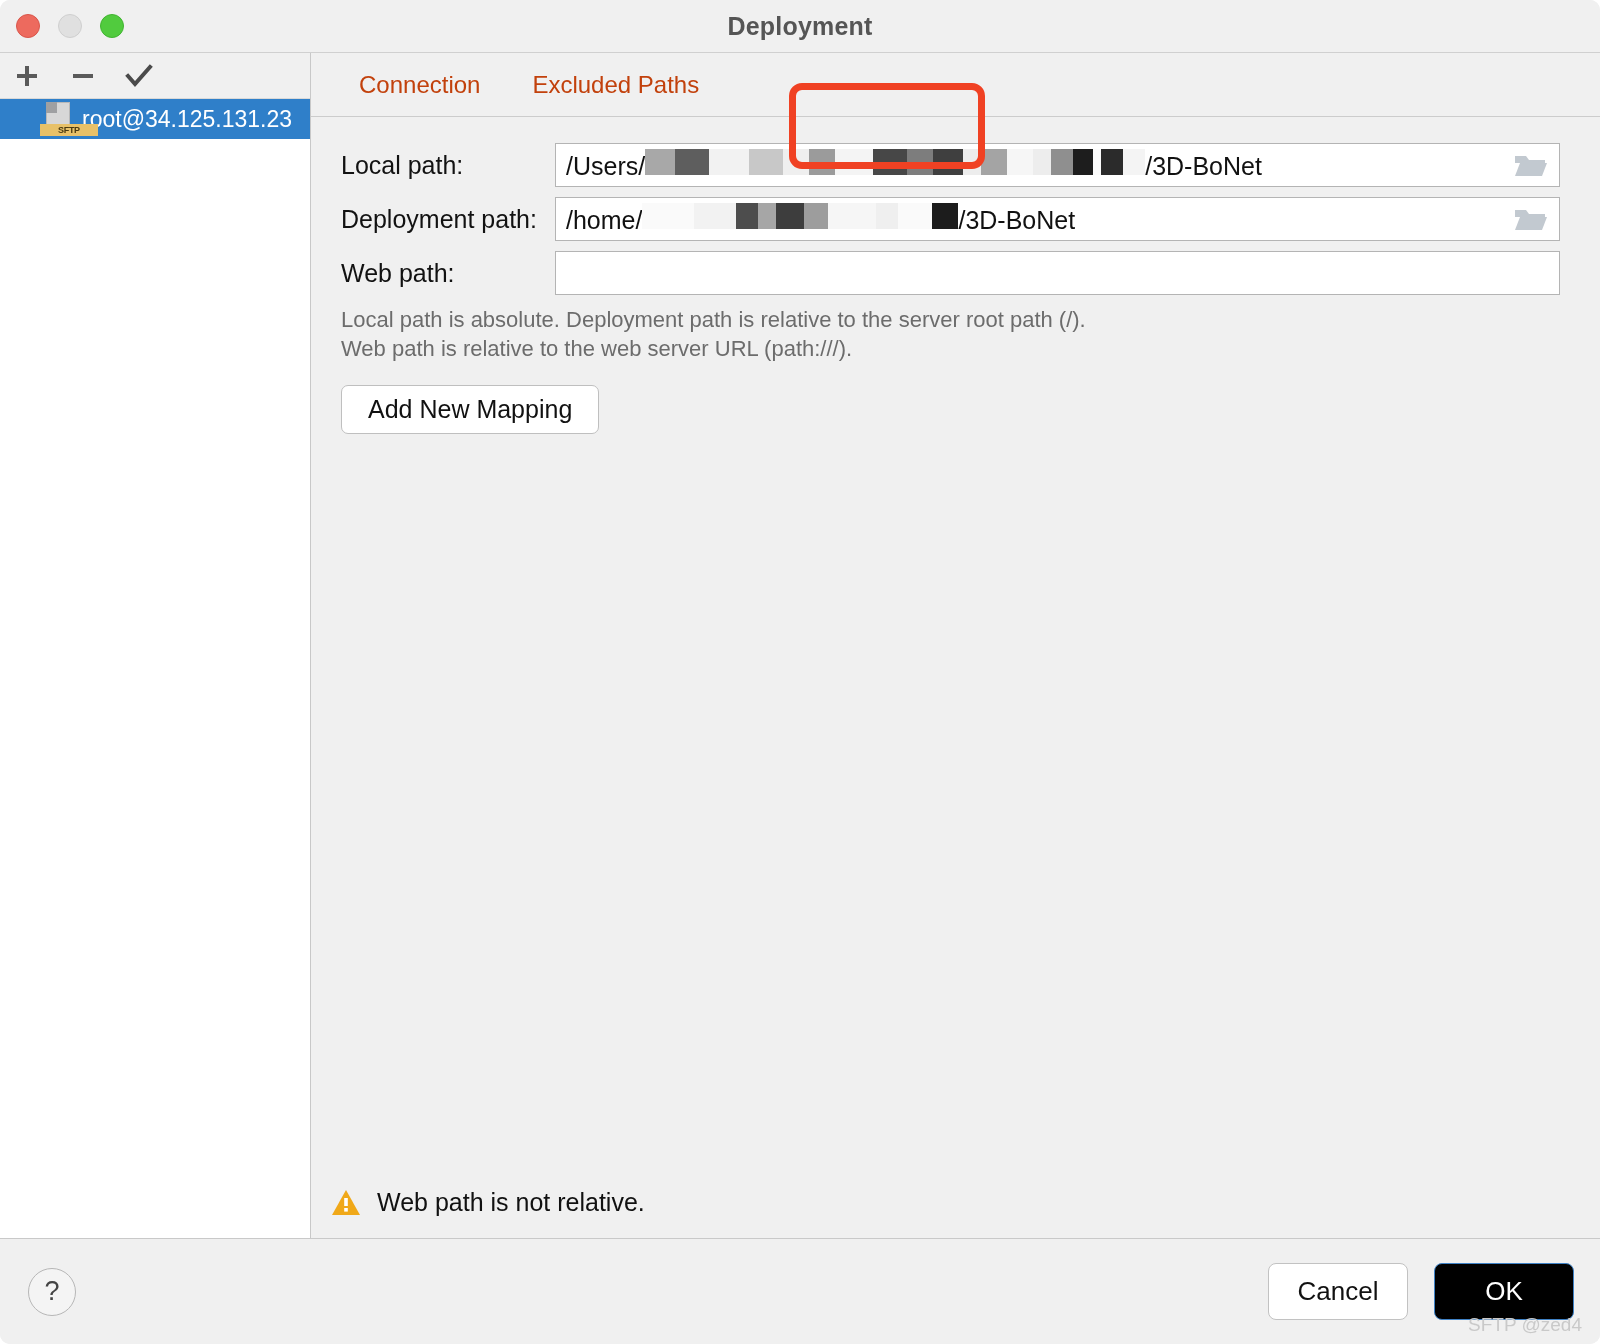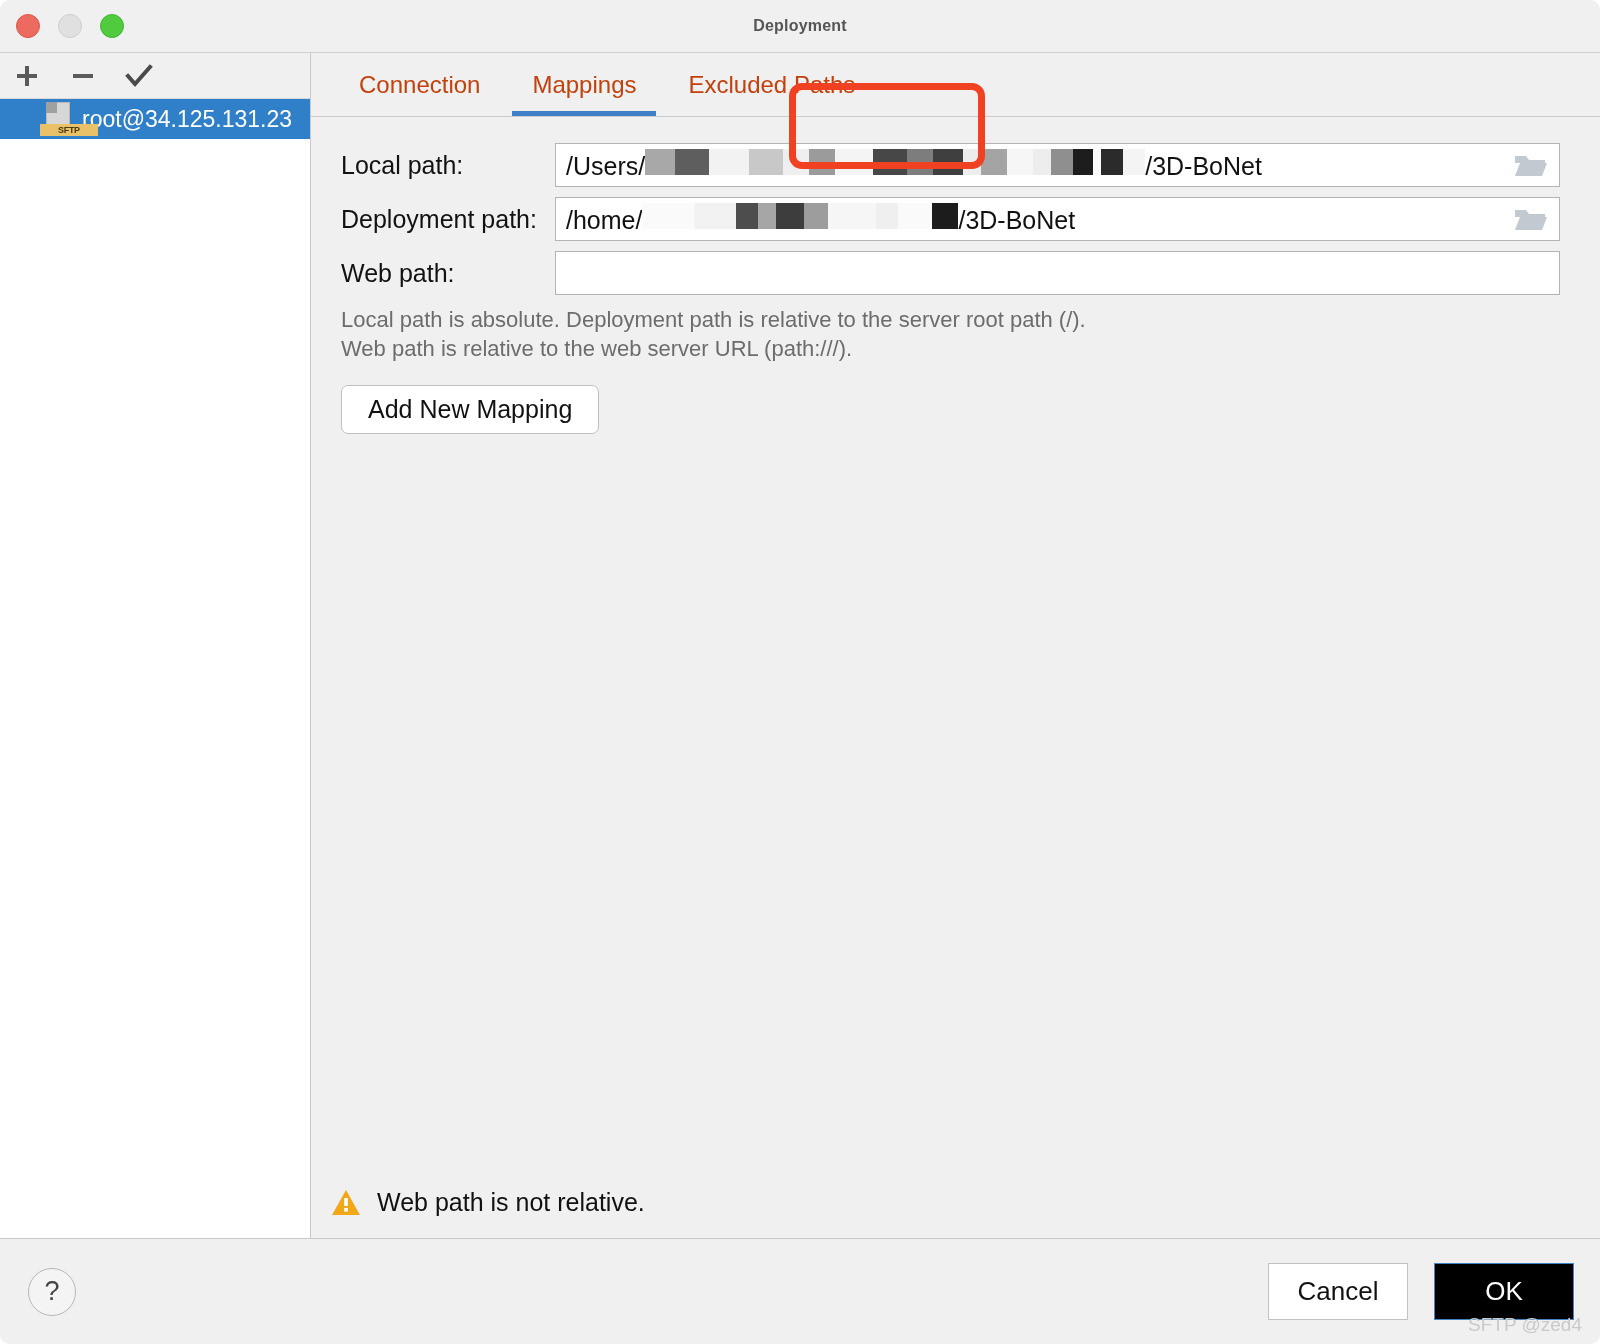--- a/index.html
+++ b/index.html
@@ -41,21 +41,21 @@
   }
   .light {
     width: 24px; height: 24px;
     border-radius: 50%;
     display: inline-block;
   }
   .light.close  { background: #ed6a5e; border: 1px solid #d9564b; }
   .light.min    { background: #e0e0e0; border: 1px solid #cfcfcf; }
   .light.zoom   { background: #51cb3e; border: 1px solid #41b431; }
   #win-title {
-    font-size: 16px;
+    font-size: 25px;
     font-weight: bold;
     color: #555555;
     letter-spacing: 0.2px;
   }
 
   
   #body {
     flex: 1 1 auto;
     display: flex;
     min-height: 0;
@@ -288,21 +288,21 @@
     cursor: default;
   }
   #footer-actions {
     margin-left: auto;
     display: flex;
     align-items: center;
     gap: 26px;
   }
   .fbtn {
     font-size: 26px;
-    border-radius: 0;
+    border-radius: 8px;
     padding: 12px 0;
     width: 140px;
     text-align: center;
     font-family: "Liberation Sans", sans-serif;
     cursor: default;
   }
   .fbtn.secondary {
     background: #ffffff;
     border: 1px solid #c2c2c2;
     color: #111111;
@@ -376,23 +376,20 @@
           <span class="server-label">root@34.125.131.23</span>
         </div>
       </div>
     </div>
 
     <div id="content">
 
       <div id="tabs">
         <div class="tab">
           <span>Connection</span>
-        </div>
-        <div class="tab active">
-          <span>Mappings</span>
         </div>
         <div class="tab">
           <span>Excluded Paths</span>
         </div>
       </div>
 
       <div id="form">
 
         <div class="field-row">
           <div class="field-label">Local path:</div>

